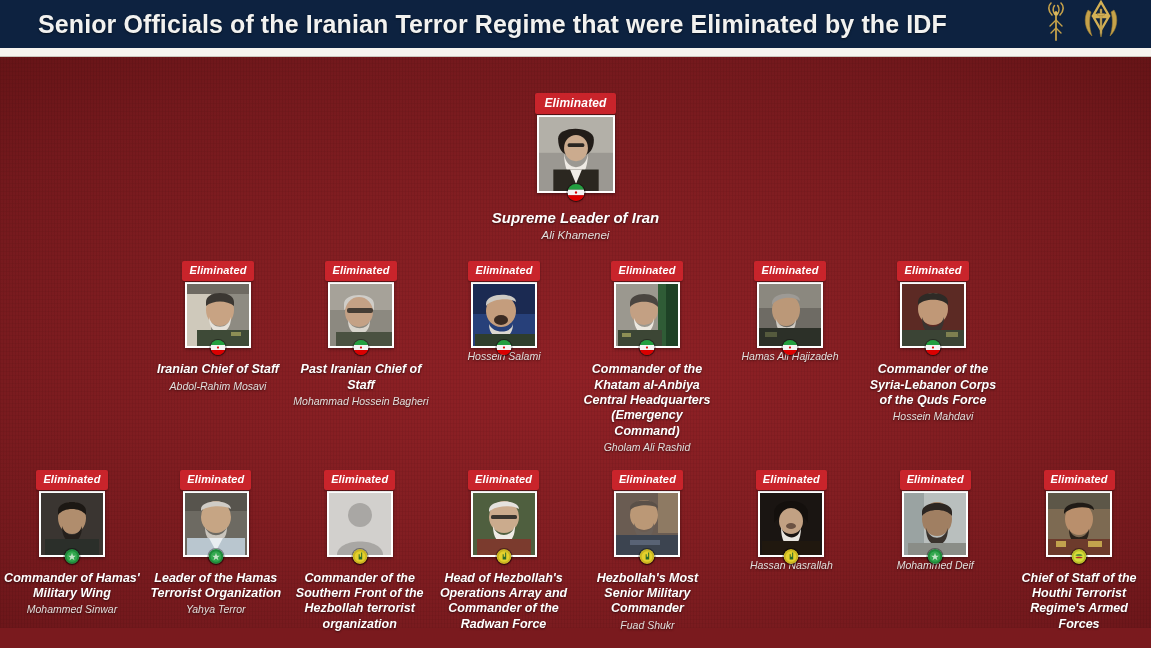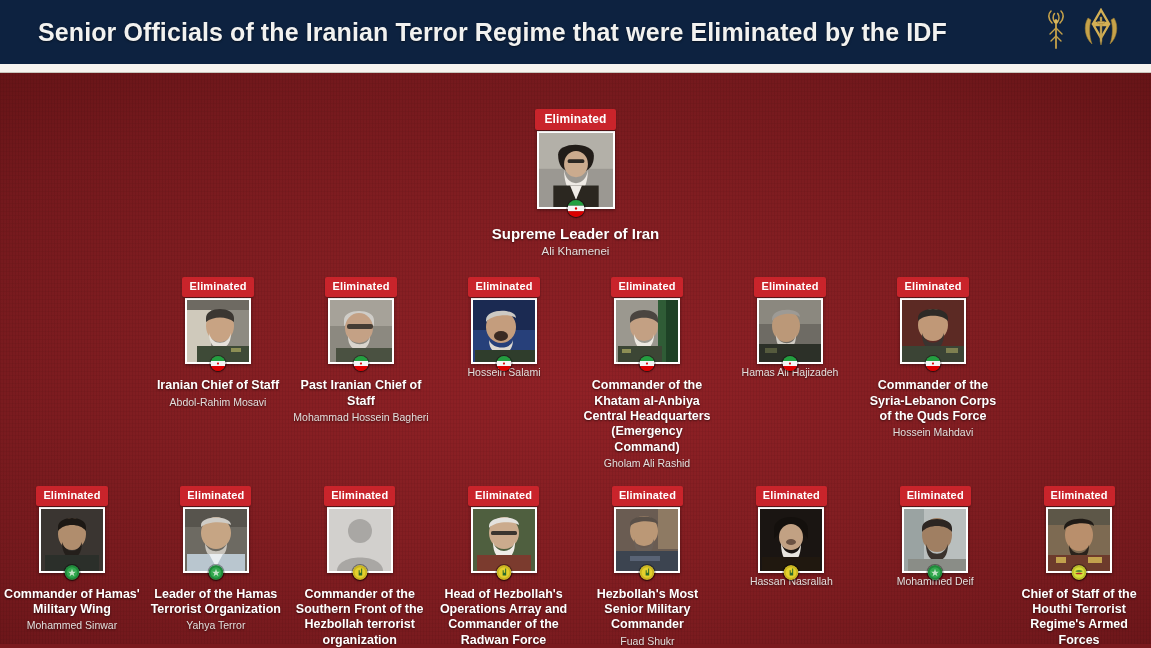--- a/index.html
+++ b/index.html
@@ -8,21 +8,21 @@
     width: 1151px;
     height: 648px;
     overflow: hidden;
     font-family: "Liberation Sans", sans-serif;
     background: #7a1a1e;
   }
 
   
   .header {
     position: relative;
-    height: 64px;
+    height: 48px;
     background: #0d2240;
     display: flex;
     align-items: center;
     padding: 0 22px 0 38px;
   }
   .header-title {
     flex: 1;
     color: #f2f2f0;
     font-size: 25px;
     font-weight: bold;
@@ -43,20 +43,21 @@
     background: #f6f4ef;
     border-bottom: 1px solid #c9c6bd;
   }
 
   
   .board {
     position: relative;
     height: 571px;
     background:
       radial-gradient(ellipse 78% 72% at 50% 55%, #902126 0%, #831e22 42%, #74191d 78%, #661417 100%);
+    font-style: italic;
   }
   .board::after {
     
     content: "";
     position: absolute;
     inset: 0;
     pointer-events: none;
     opacity: .16;
     background-image:
       repeating-linear-gradient(90deg, rgba(0,0,0,.30) 0 1px, rgba(255,255,255,0) 1px 3px),

